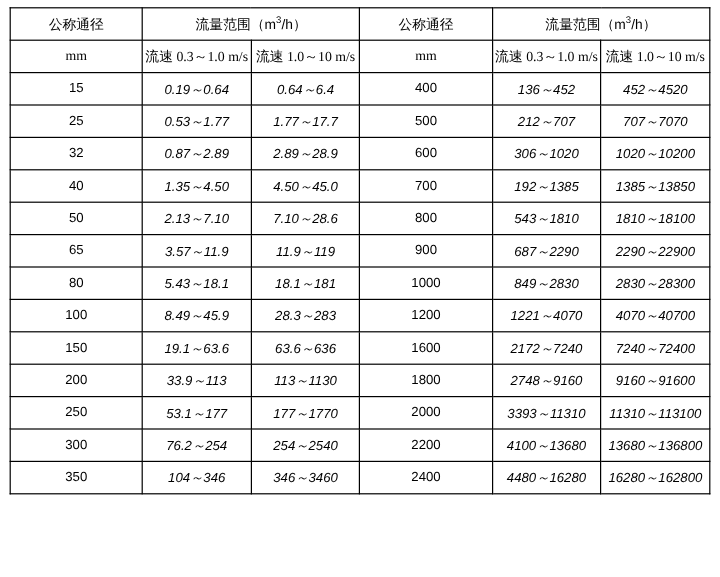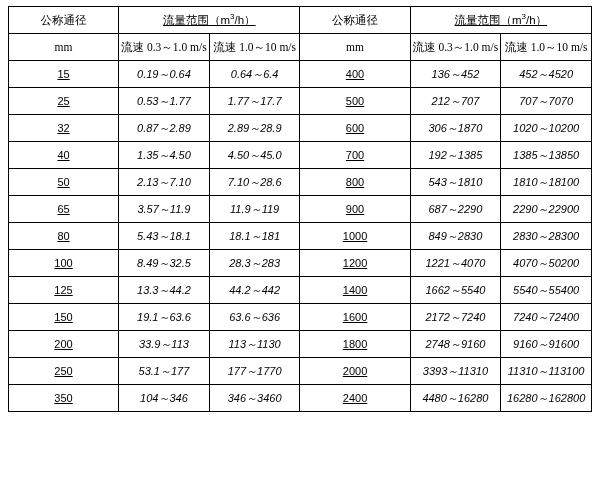--- a/index.html
+++ b/index.html
@@ -35,29 +35,29 @@
     height: 26px;
     padding: 0 2px;
     white-space: nowrap;
     overflow: hidden;
   }
   table.flow-table thead td {
     font-size: 11.5px;
   }
   .col-dn { width: 66px; }
   .col-v  { width: 112px; }
-  .hdr-range { font-size: 11.5px; text-decoration: underline; }
+  .hdr-range { font-size: 11.5px; }
   .unit-cell { font-size: 11px; font-family: Liberation Serif, serif; }
   sup {
     font-size: 8px;
     vertical-align: super;
     line-height: 0;
   }
   .data-cell { font-size: 11px; letter-spacing: 0px; font-style: italic; }
-  .dn-cell { font-size: 11px; text-decoration: underline; }
+  .dn-cell { font-size: 11px; }
 </style>
 </head>
 <body>
 
 <div class="sheet">
   <table class="flow-table">
     <thead>
       <tr>
         <td class="col-dn">公称通径</td>
         <td class="col-v hdr-range" colspan="2"><span>流量范围（m</span><sup>3</sup><span>/h）</span></td>
@@ -88,21 +88,21 @@
         <td class="data-cell">1.77～17.7</td>
         <td class="dn-cell">500</td>
         <td class="data-cell">212～707</td>
         <td class="data-cell">707～7070</td>
       </tr>
       <tr>
         <td class="dn-cell">32</td>
         <td class="data-cell">0.87～2.89</td>
         <td class="data-cell">2.89～28.9</td>
         <td class="dn-cell">600</td>
-        <td class="data-cell">306～1870</td>
+        <td class="data-cell">306～1020</td>
         <td class="data-cell">1020～10200</td>
       </tr>
       <tr>
         <td class="dn-cell">40</td>
         <td class="data-cell">1.35～4.50</td>
         <td class="data-cell">4.50～45.0</td>
         <td class="dn-cell">700</td>
         <td class="data-cell">192～1385</td>
         <td class="data-cell">1385～13850</td>
       </tr>
@@ -125,33 +125,25 @@
       <tr>
         <td class="dn-cell">80</td>
         <td class="data-cell">5.43～18.1</td>
         <td class="data-cell">18.1～181</td>
         <td class="dn-cell">1000</td>
         <td class="data-cell">849～2830</td>
         <td class="data-cell">2830～28300</td>
       </tr>
       <tr>
         <td class="dn-cell">100</td>
-        <td class="data-cell">8.49～32.5</td>
+        <td class="data-cell">8.49～45.9</td>
         <td class="data-cell">28.3～283</td>
         <td class="dn-cell">1200</td>
         <td class="data-cell">1221～4070</td>
-        <td class="data-cell">4070～50200</td>
-      </tr>
-      <tr>
-        <td class="dn-cell">125</td>
-        <td class="data-cell">13.3～44.2</td>
-        <td class="data-cell">44.2～442</td>
-        <td class="dn-cell">1400</td>
-        <td class="data-cell">1662～5540</td>
-        <td class="data-cell">5540～55400</td>
+        <td class="data-cell">4070～40700</td>
       </tr>
       <tr>
         <td class="dn-cell">150</td>
         <td class="data-cell">19.1～63.6</td>
         <td class="data-cell">63.6～636</td>
         <td class="dn-cell">1600</td>
         <td class="data-cell">2172～7240</td>
         <td class="data-cell">7240～72400</td>
       </tr>
       <tr>
@@ -164,20 +156,28 @@
       </tr>
       <tr>
         <td class="dn-cell">250</td>
         <td class="data-cell">53.1～177</td>
         <td class="data-cell">177～1770</td>
         <td class="dn-cell">2000</td>
         <td class="data-cell">3393～11310</td>
         <td class="data-cell">11310～113100</td>
       </tr>
       <tr>
+        <td class="dn-cell">300</td>
+        <td class="data-cell">76.2～254</td>
+        <td class="data-cell">254～2540</td>
+        <td class="dn-cell">2200</td>
+        <td class="data-cell">4100～13680</td>
+        <td class="data-cell">13680～136800</td>
+      </tr>
+      <tr>
         <td class="dn-cell">350</td>
         <td class="data-cell">104～346</td>
         <td class="data-cell">346～3460</td>
         <td class="dn-cell">2400</td>
         <td class="data-cell">4480～16280</td>
         <td class="data-cell">16280～162800</td>
       </tr>
     </tbody>
   </table>
 </div>

